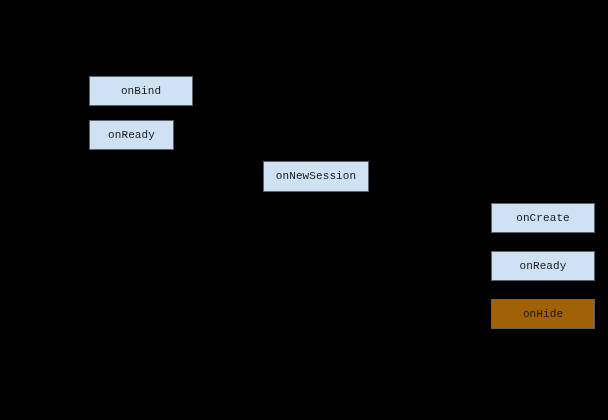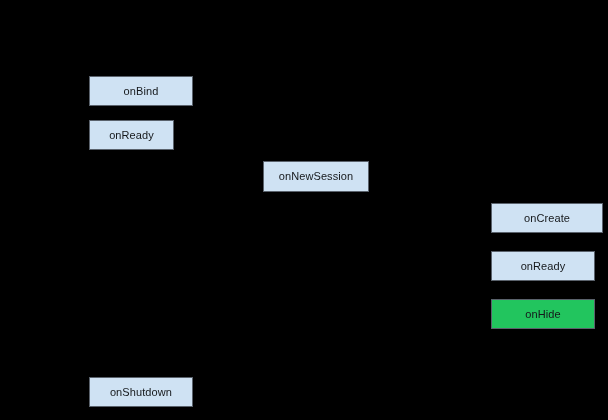--- a/index.html
+++ b/index.html
@@ -18,26 +18,26 @@
   .node {
     position: absolute;
     box-sizing: border-box;
     display: flex;
     align-items: center;
     justify-content: center;
     font-size: 11px;
     line-height: 1;
     letter-spacing: 0.1px;
     user-select: none;
+    font-family: Liberation Mono, monospace;
   }
 </style>
 </head>
 <body style="background: rgb(0, 0, 0);">
 
 <div id="canvas" style="background: rgb(0, 0, 0);">
   <div class="node" style="left: 89px; top: 76px; width: 104px; height: 30px; background: rgb(207, 226, 243); border: 1px solid rgb(90, 98, 108); color: rgb(21, 24, 27);">onBind</div>
   <div class="node" style="left: 89px; top: 120px; width: 85px; height: 30px; background: rgb(207, 226, 243); border: 1px solid rgb(90, 98, 108); color: rgb(21, 24, 27);">onReady</div>
   <div class="node" style="left: 263px; top: 161px; width: 106px; height: 31px; background: rgb(207, 226, 243); border: 1px solid rgb(90, 98, 108); color: rgb(21, 24, 27);">onNewSession</div>
-  <div class="node" style="left: 491px; top: 203px; width: 112px; height: 30px; background: rgb(207, 226, 243); border: 1px solid rgb(90, 98, 108); color: rgb(21, 24, 27);">onCreate</div>
+  <div class="node" style="left: 491px; top: 203px; width: 104px; height: 30px; background: rgb(207, 226, 243); border: 1px solid rgb(90, 98, 108); color: rgb(21, 24, 27);">onCreate</div>
   <div class="node" style="left: 491px; top: 251px; width: 104px; height: 30px; background: rgb(207, 226, 243); border: 1px solid rgb(90, 98, 108); color: rgb(21, 24, 27);">onReady</div>
-  <div class="node" style="left: 491px; top: 299px; width: 104px; height: 30px; background: #22c55e; border: 1px solid rgb(90, 98, 108); color: rgb(21, 24, 27);">onHide</div>
-  <div class="node" style="left: 89px; top: 377px; width: 104px; height: 30px; background: rgb(207, 226, 243); border: 1px solid rgb(90, 98, 108); color: rgb(21, 24, 27);">onShutdown</div>
+  <div class="node" style="left: 491px; top: 299px; width: 104px; height: 30px; background: #a16207; border: 1px solid rgb(90, 98, 108); color: rgb(21, 24, 27);">onHide</div>
 </div>
 
 </body></html>

